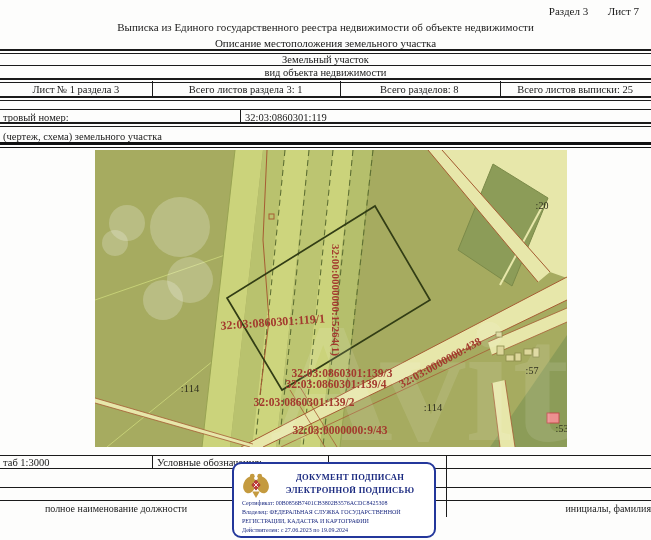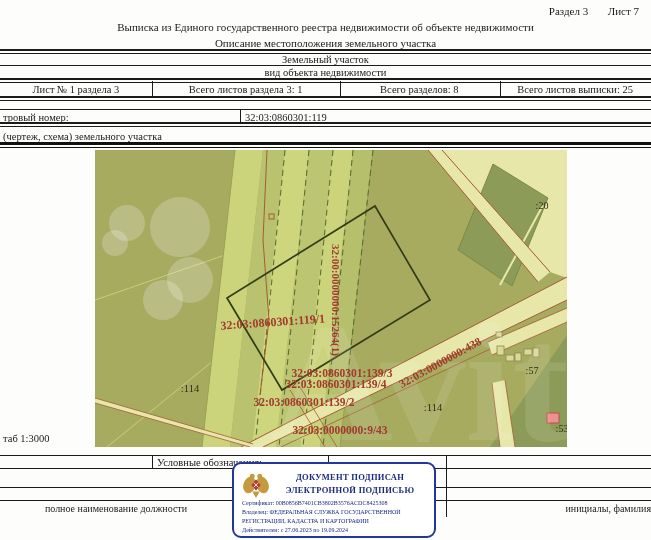--- a/index.html
+++ b/index.html
@@ -151,21 +151,21 @@
         <text x="347" y="216" transform="rotate(-29 347 216)" class="ml-red" font-size="11.5" text-anchor="middle">32:03:0000000:438</text>
         <text x="95" y="242" class="ml-dark" font-size="10.5" text-anchor="middle">:114</text>
         <text x="338" y="261" class="ml-dark" font-size="10.5" text-anchor="middle">:114</text>
         <text x="447" y="59" class="ml-dark" font-size="10" text-anchor="middle">:20</text>
         <text x="437" y="224" class="ml-dark" font-size="10" text-anchor="middle">:57</text>
         <text x="467" y="282" class="ml-dark" font-size="10" text-anchor="middle">:53</text>
       </svg>
   </div>
 
   <div class="rule" style="top:455px;"></div>
-  <div class="footrow-text" style="top:433px;left:3px;">таб 1:3000</div>
+  <div class="footrow-text" style="top:457px;left:3px;">таб 1:3000</div>
   <div class="vline" style="left:152px;top:455px;height:13px;"></div>
   <div class="footrow-text" style="top:457px;left:157px;">Условные обозначения:</div>
   <div class="vline" style="left:328px;top:455px;height:13px;"></div>
   <div class="vline" style="left:446px;top:455px;height:62px;"></div>
   <div class="rule" style="top:468px;"></div>
 
   <div class="rule" style="top:487px;"></div>
   <div class="rule" style="top:500px;"></div>
   <div class="siglabel" style="top:503px;left:0;width:232px;text-align:center;">полное наименование должности</div>
   <div class="siglabel" style="top:503px;left:446px;width:205px;text-align:right;">инициалы, фамилия</div>

